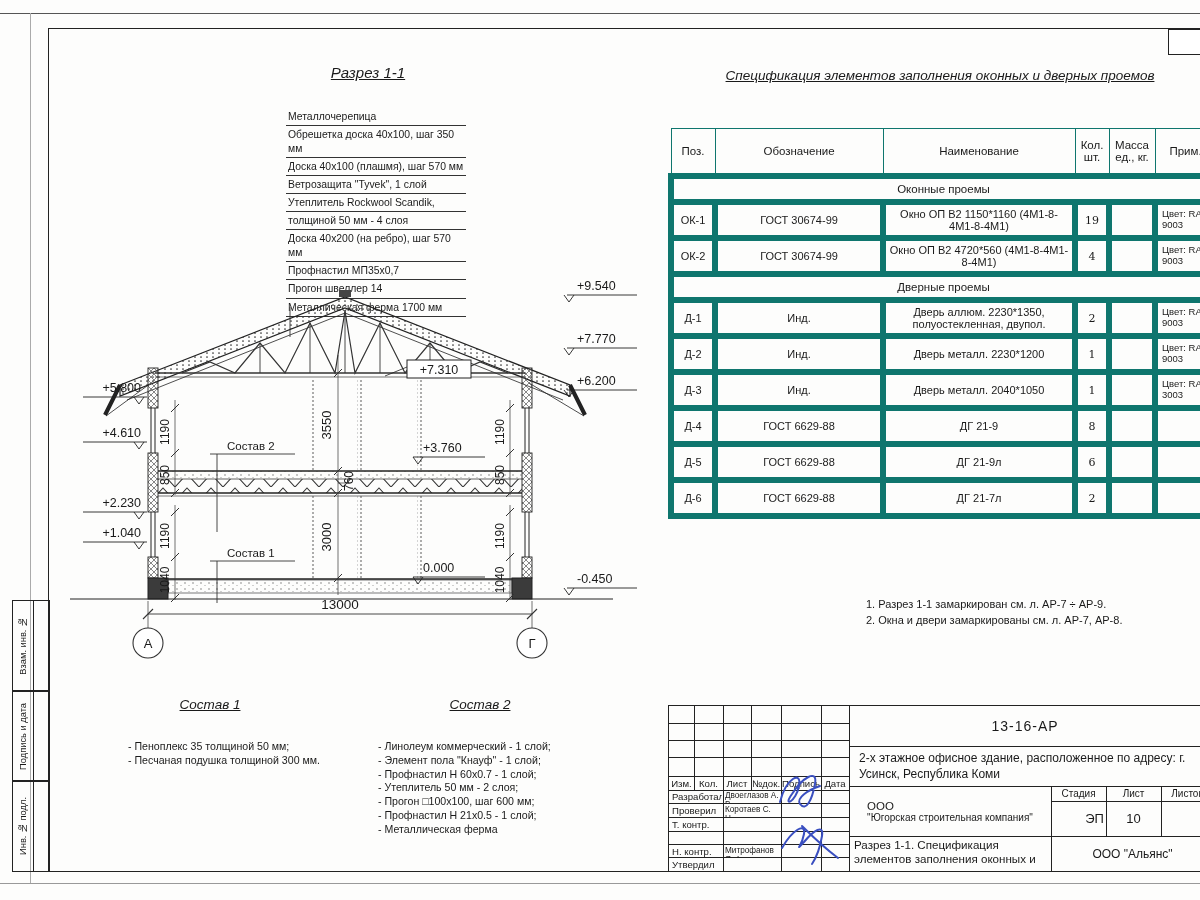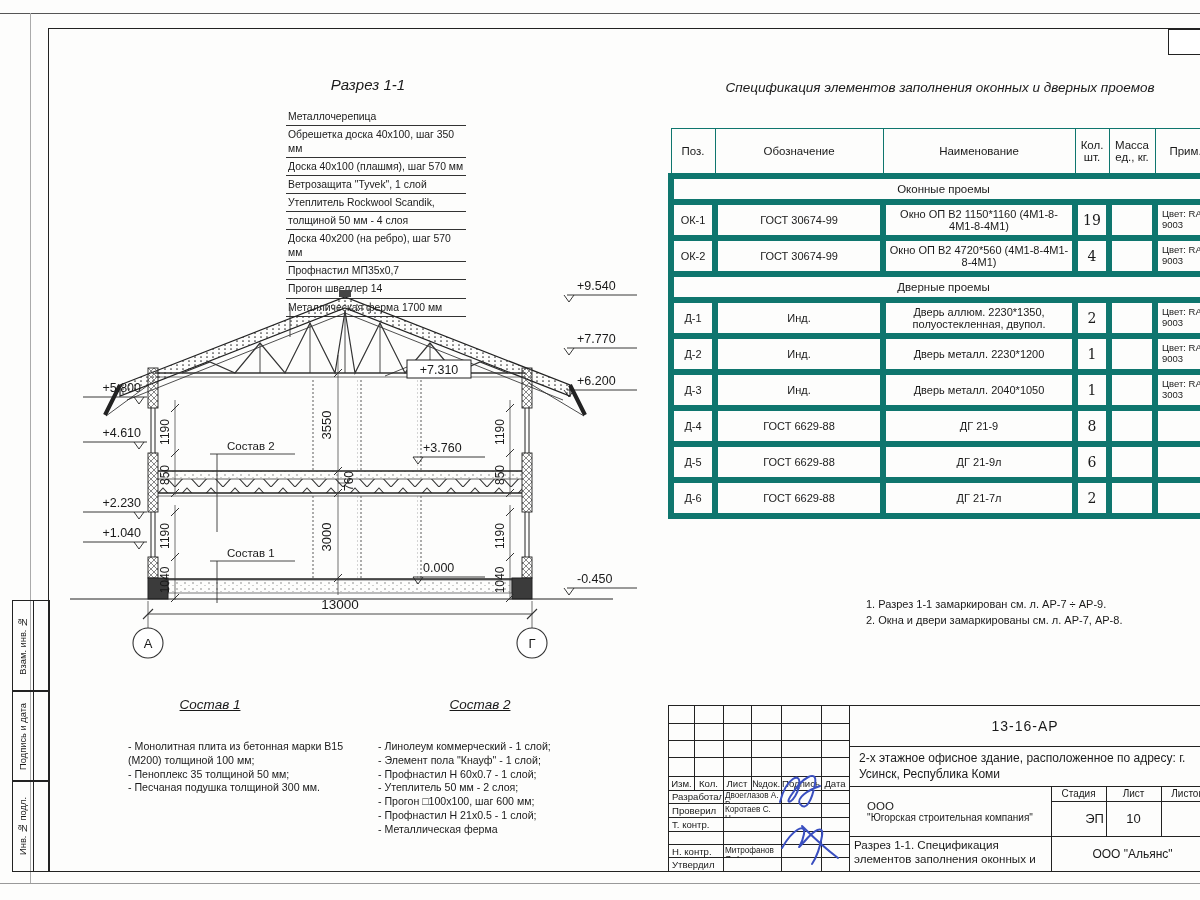--- a/index.html
+++ b/index.html
@@ -6,37 +6,37 @@
   body{width:1200px;height:900px;position:relative;overflow:hidden;background:#fdfdfc;
        font-family:"Liberation Sans","DejaVu Sans",sans-serif;color:#1a1a1a;}
   .abs{position:absolute;}
   
   .paper-top{position:absolute;left:0;top:13px;width:1200px;border-top:1.6px solid #555;}
   .paper-bottom{position:absolute;left:0;top:883px;width:1200px;border-top:1.6px solid #999;}
   .paper-left{position:absolute;left:30px;top:13px;height:870px;border-left:1px solid #aaa;}
   .frame{position:absolute;left:48px;top:28px;width:1164px;height:842px;border:1.7px solid #222;}
   .corner-box{position:absolute;left:1168px;top:29px;width:44px;height:24px;border:1.2px solid #222;background:#fff;}
   
-  .h-italic{font-style:italic;text-align:center;margin-top:12px;}
+  .h-italic{font-style:italic;text-decoration:underline;text-align:center;}
   .sec-title{left:298px;top:64px;width:140px;font-size:15px;}
   .spec-title{left:700px;top:68px;width:480px;font-size:13.5px;}
   
   .callout{left:286px;top:108px;width:180px;font-size:10.4px;}
   .callout .co{border-bottom:1px solid #333;padding:2px 0 1px 2px;line-height:1.35;min-height:13px;}
   .callout .co:first-child{border-bottom:1px solid #333;}
   
   table.spec{position:absolute;left:668px;top:128px;width:545px;border-collapse:collapse;table-layout:fixed;
              font-size:11px;background:#fff0;}
   table.spec td,table.spec th{border:6px solid #0f766e;padding:1px 2px;text-align:center;vertical-align:middle;
              font-weight:normal;overflow:hidden;}
   table.spec tr.hd th{height:42px;font-size:11.5px;border-width:1.4px;}
   table.spec tr.grp td{height:18px;font-size:11.5px;}
   table.spec tr.row td{height:28px;}
   table.spec td.note{font-size:9.5px;text-align:left;padding-left:4px;line-height:1.15;}
-  table.spec td.qty{font-family:"DejaVu Serif","Liberation Serif",serif;font-size:14px;}
+  table.spec td.qty{font-family:"DejaVu Serif","Liberation Serif",serif;font-size:11px;}
   
   .notes{left:866px;top:597px;width:330px;font-size:11px;line-height:1.45;}
   
   .sostav-h{font-style:italic;text-decoration:underline;text-align:center;font-size:13.5px;width:120px;}
   .sostav-l{font-size:10.6px;line-height:1.3;}
   .sostav-l div{white-space:normal;}
   
   .tb{position:absolute;left:668px;top:705px;width:545px;height:165px;border:1.7px solid #222;background:#fff0;}
   .tb .vl{position:absolute;width:0;border-left:1px solid #222;}
   .tb .hl{position:absolute;height:0;border-top:1px solid #222;}
@@ -340,21 +340,20 @@
   </table>
 
 <div class="abs notes">
   <div>1. Разрез 1-1 замаркирован см. л. АР-7 ÷ АР-9.</div>
   <div>2. Окна и двери замаркированы см. л. АР-7, АР-8.</div>
 </div>
 
 <div class="abs sostav-h" style="left:150px;top:697px;">Состав 1</div>
 <div class="abs sostav-h" style="left:420px;top:697px;">Состав 2</div>
 <div class="abs sostav-l" style="left:128px;top:740px;width:240px;">
-  <div>- Монолитная плита из бетонная марки В15 (М200) толщиной 100 мм;</div>
   <div>- Пеноплекс 35 толщиной 50 мм;</div>
   <div>- Песчаная подушка толщиной 300 мм.</div>
 </div>
 <div class="abs sostav-l" style="left:378px;top:740px;width:200px;">
   <div>- Линолеум коммерческий - 1 слой;</div>
   <div>- Элемент пола "Кнауф" - 1 слой;</div>
   <div>- Профнастил Н 60х0.7 - 1 слой;</div>
   <div>- Утеплитель 50 мм - 2 слоя;</div>
   <div>- Прогон □100х100, шаг 600 мм;</div>
   <div>- Профнастил Н 21х0.5 - 1 слой;</div>

